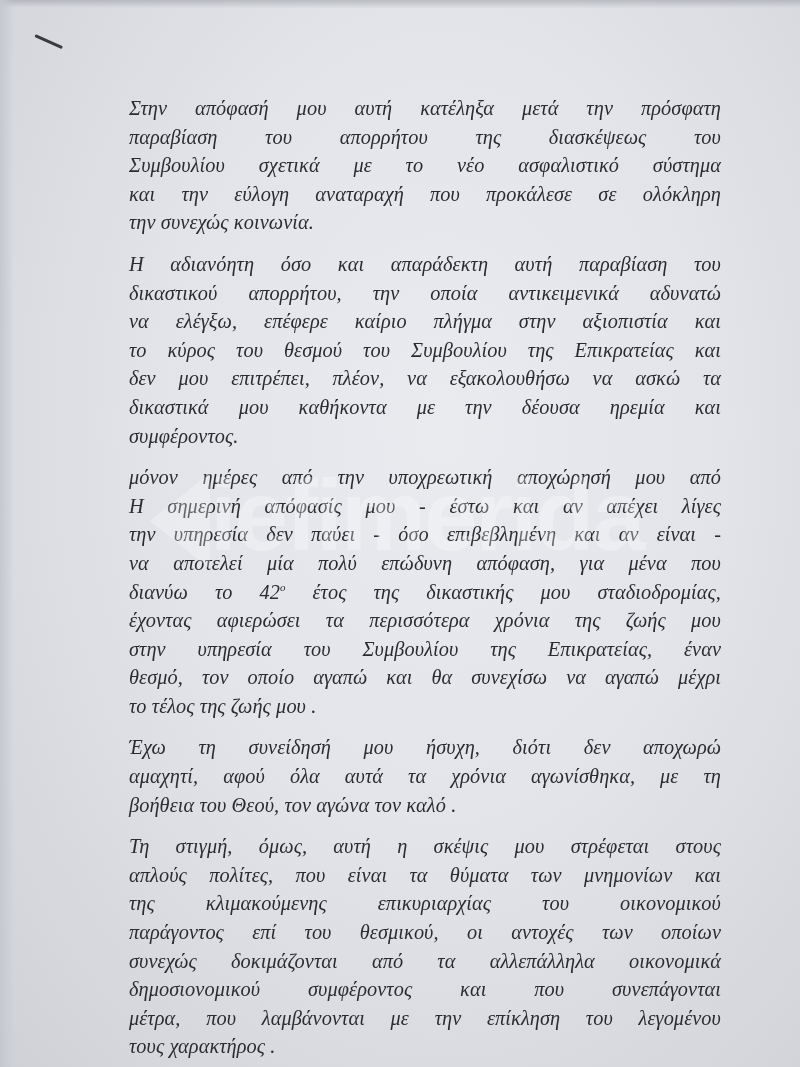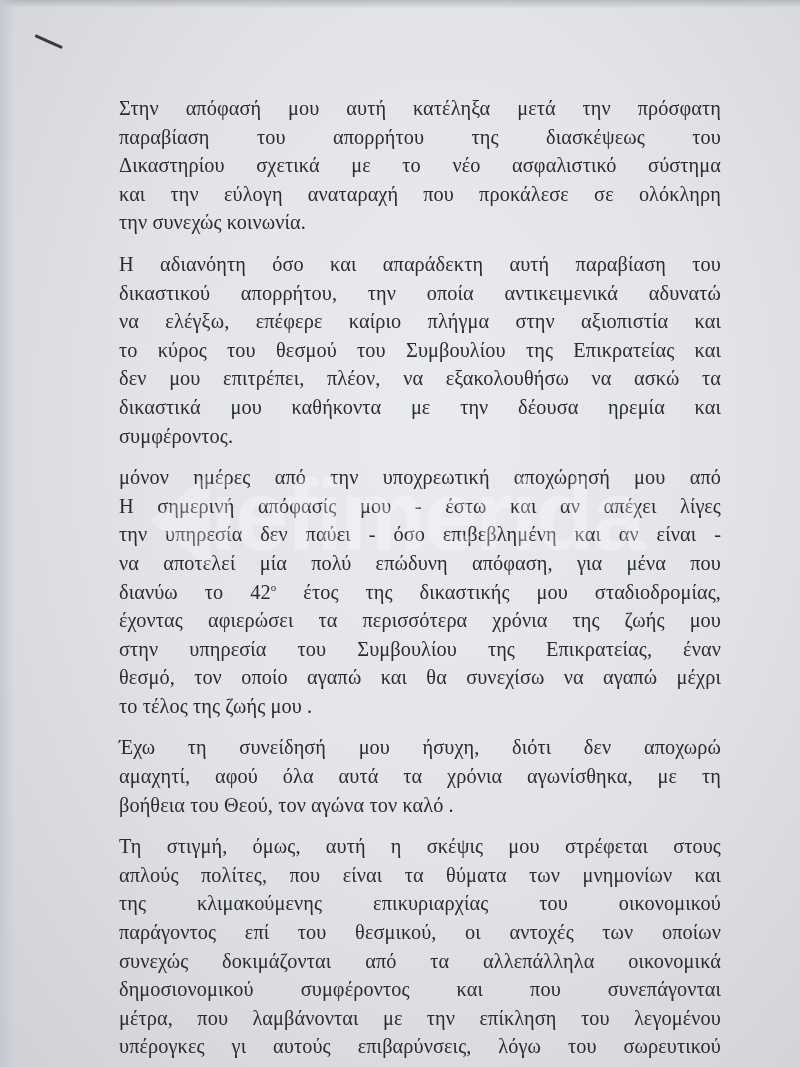--- a/index.html
+++ b/index.html
@@ -50,23 +50,24 @@
       left: 117px;
       top: 94px;
       width: 604px;
       color: #2b2c30;
       font-size: 20.3px;
       line-height: 28.6px;
       text-align: justify;
       letter-spacing: 0.1px;
     }
     .page-text p {
-      margin: 0 0 13px 2px;
+      margin: 0 0 13px 12px;
       text-align: justify;
       text-align-last: left;
+      font-style: italic;
     }
     .line {
       display: block;
       text-align: justify;
       text-align-last: justify;
       white-space: normal;
     }
     .line.last {
       text-align-last: left;
     }
@@ -111,21 +112,21 @@
 <div class="photo">
   <div class="top-edge"></div>
   <div class="left-shadow"></div>
   <div class="pen-mark"></div>
 
   <div class="page-text">
 
     <p>
       <span class="line">Στην απόφασή μου αυτή κατέληξα μετά την πρόσφατη</span>
       <span class="line">παραβίαση του απορρήτου της διασκέψεως του</span>
-      <span class="line">Δικαστηρίου  σχετικά με το νέο ασφαλιστικό σύστημα</span>
+      <span class="line">Συμβουλίου  σχετικά με το νέο ασφαλιστικό σύστημα</span>
       <span class="line">και την εύλογη αναταραχή που προκάλεσε σε ολόκληρη</span>
       <span class="line last">την συνεχώς κοινωνία.</span>
     </p>
 
     <p>
       <span class="line">Η αδιανόητη όσο και απαράδεκτη αυτή παραβίαση του</span>
       <span class="line">δικαστικού απορρήτου, την οποία αντικειμενικά αδυνατώ</span>
       <span class="line">να ελέγξω, επέφερε καίριο πλήγμα στην αξιοπιστία και</span>
       <span class="line">το κύρος του θεσμού του Συμβουλίου της Επικρατείας και</span>
       <span class="line">δεν μου επιτρέπει, πλέον,  να εξακολουθήσω να ασκώ τα</span>
@@ -152,21 +153,20 @@
     </p>
 
     <p>
       <span class="line">Τη στιγμή, όμως, αυτή η σκέψις μου στρέφεται στους</span>
       <span class="line">απλούς πολίτες, που είναι τα θύματα των μνημονίων και</span>
       <span class="line">της κλιμακούμενης επικυριαρχίας του οικονομικού</span>
       <span class="line">παράγοντος επί του θεσμικού, οι αντοχές των οποίων</span>
       <span class="line">συνεχώς δοκιμάζονται από τα αλλεπάλληλα οικονομικά</span>
       <span class="line">δημοσιονομικού συμφέροντος και που συνεπάγονται</span>
       <span class="line">μέτρα, που λαμβάνονται με την επίκληση του λεγομένου</span>
-      <span class="line">υπέρογκες γι αυτούς επιβαρύνσεις, λόγω του σωρευτικού</span>
       <span class="line last">τους χαρακτήρος .</span>
     </p>
 
   </div>
 
   <div class="watermark">
     <div class="wm-chevron"></div>
     <div class="wm-text">iefimerida</div>
   </div>
 </div>

